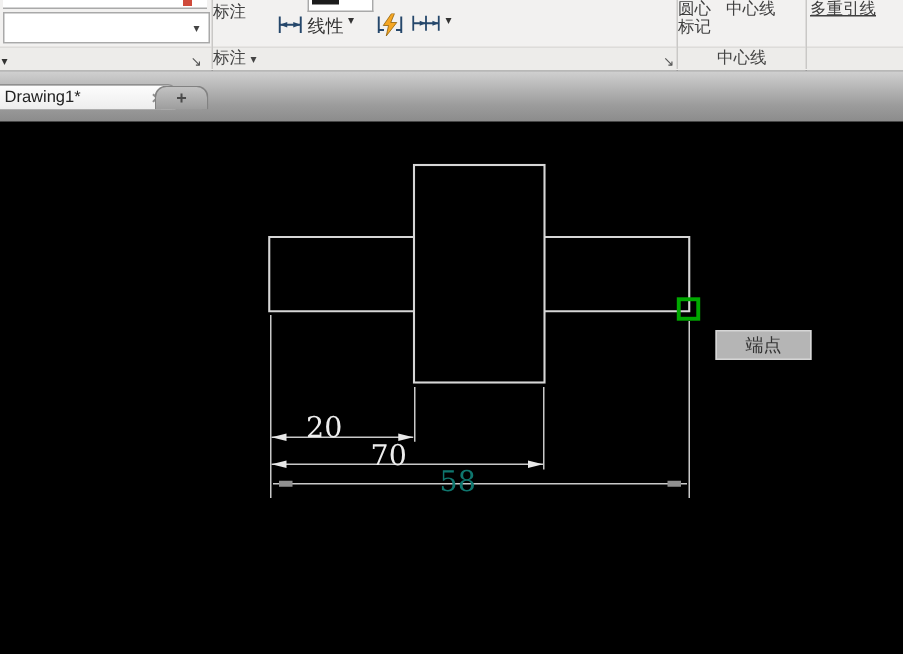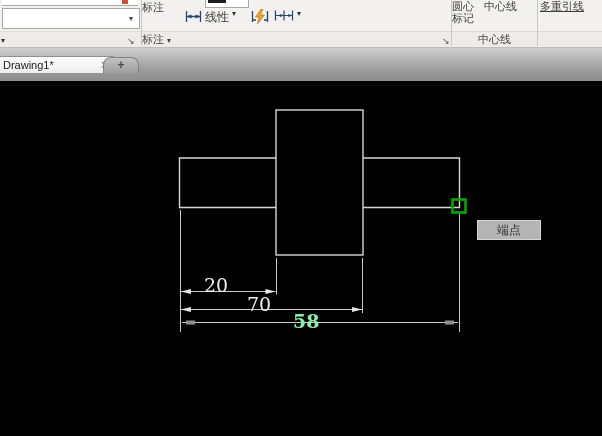--- a/index.html
+++ b/index.html
@@ -41,21 +41,21 @@
   .newtab{position:absolute;left:103px;top:9px;width:34px;height:15px;
           background:linear-gradient(#c2c2c2,#9d9d9d);border:1px solid #828282;border-bottom:none;
           border-radius:8px 8px 0 0;text-align:center;font-size:12px;font-weight:bold;
           color:#4a4a4a;line-height:15px;cursor:pointer;}
 
   
   .canvas{position:absolute;left:0;top:81px;width:602px;height:355px;background:#000;}
   .canvas svg{position:absolute;left:0;top:0;}
   .dimtext{position:absolute;width:46px;
            font-family:"DejaVu Serif",serif;font-size:19px;color:#ededed;}
-  .dim58{font-weight:bold;color:#86efac;}
+  .dim58{font-weight:normal;color:#0f766e;}
   .tooltip{position:absolute;left:477px;top:139px;width:64px;height:20px;background:#b5b5b5;
            border:1px solid #d6d6d6;box-sizing:border-box;text-align:center;
            font-size:12px;line-height:18px;color:#333;}
 </style>
 </head>
 <body>
 
 <div class="screen">
 
   <div class="ribbon">

